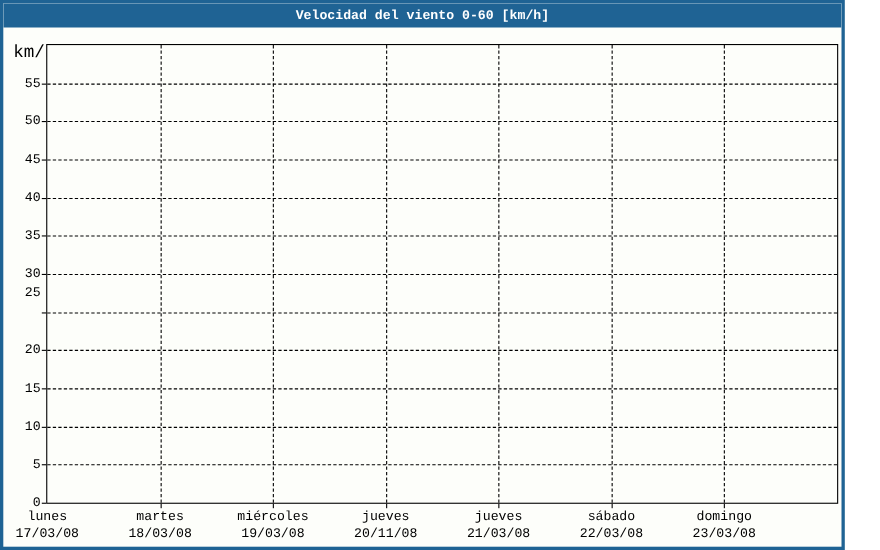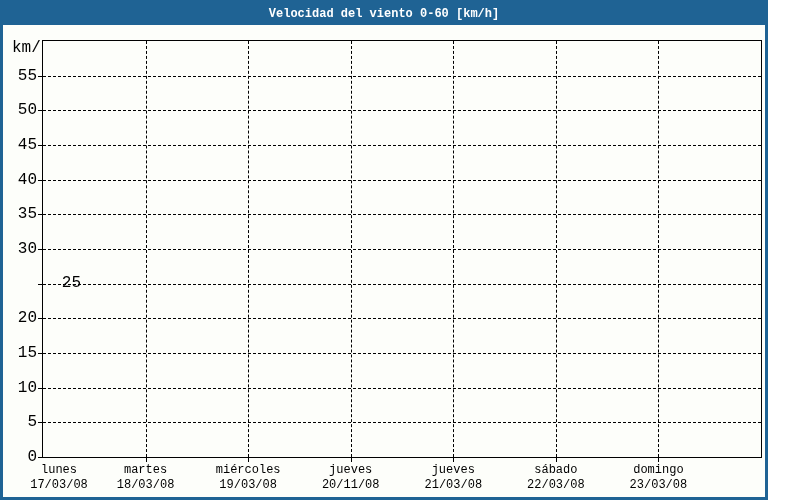--- a/index.html
+++ b/index.html
@@ -20,21 +20,21 @@
   .ylabel{
     position:absolute; left:9px; top:36px; font-size:16px;
   }
   .plot{
     position:absolute; left:39px; top:37px; width:720px; height:418px;
     box-sizing:border-box; border:1px solid var(--ink); background:var(--bg);
   }
   .gh{position:absolute; left:0; right:0; height:0; border-top:1px dashed var(--ink);}
   .gv{position:absolute; top:0; bottom:0; width:0; border-left:1px dashed var(--ink);}
   .yl{position:absolute; left:0; width:34px; height:16px; text-align:right;
-      font-size:16px; line-height:16px;}
+      font-size:12px; line-height:16px;}
   .ym{position:absolute; left:35px; width:4px; height:1px; background:var(--ink);}
   .xm{position:absolute; top:455px; width:1px; height:4px; background:var(--ink);}
   .dl{position:absolute; top:460px; transform:translateX(-50%);
       text-align:center; font-size:12px; line-height:15px; white-space:nowrap;}
 </style>
 </head>
 <body>
 
 <div class="window">
   <div class="titlebar">
@@ -64,41 +64,41 @@
   <div class="yl" style="top: 446px;">0</div>
       <div class="ym" style="top: 454px;"></div>
       <div class="yl" style="top: 411.333px;">5</div>
       <div class="ym" style="top: 419.333px;"></div>
       <div class="yl" style="top: 376.667px;">10</div>
       <div class="ym" style="top: 384.667px;"></div>
       <div class="yl" style="top: 342px;">15</div>
       <div class="ym" style="top: 350px;"></div>
       <div class="yl" style="top: 307.333px;">20</div>
       <div class="ym" style="top: 315.333px;"></div>
-      <div class="yl" style="top: 272px; padding-left: 44px;">25</div>
+      <div class="yl" style="top: 255px;">25</div>
       <div class="ym" style="top: 280.667px;"></div>
       <div class="yl" style="top: 238px;">30</div>
       <div class="ym" style="top: 246px;"></div>
       <div class="yl" style="top: 203.333px;">35</div>
       <div class="ym" style="top: 211.333px;"></div>
       <div class="yl" style="top: 168.667px;">40</div>
       <div class="ym" style="top: 176.667px;"></div>
       <div class="yl" style="top: 134px;">45</div>
       <div class="ym" style="top: 142px;"></div>
       <div class="yl" style="top: 99.3333px;">50</div>
       <div class="ym" style="top: 107.333px;"></div>
       <div class="yl" style="top: 64.6667px;">55</div>
       <div class="ym" style="top: 72.6667px;"></div>
       <div class="xm" style="left: 142.571px;"></div>
       <div class="xm" style="left: 245.143px;"></div>
       <div class="xm" style="left: 347.714px;"></div>
       <div class="xm" style="left: 450.286px;"></div>
       <div class="xm" style="left: 552.857px;"></div>
       <div class="xm" style="left: 655.429px;"></div>
-      <div class="dl" style="left: 56px;">
+      <div class="dl" style="left: 40px;">
         <div class="dn">lunes</div>
         <div class="dd">17/03/08</div>
       </div>
       <div class="dl" style="left: 142.571px;">
         <div class="dn">martes</div>
         <div class="dd">18/03/08</div>
       </div>
       <div class="dl" style="left: 245.143px;">
         <div class="dn">miércoles</div>
         <div class="dd">19/03/08</div>

